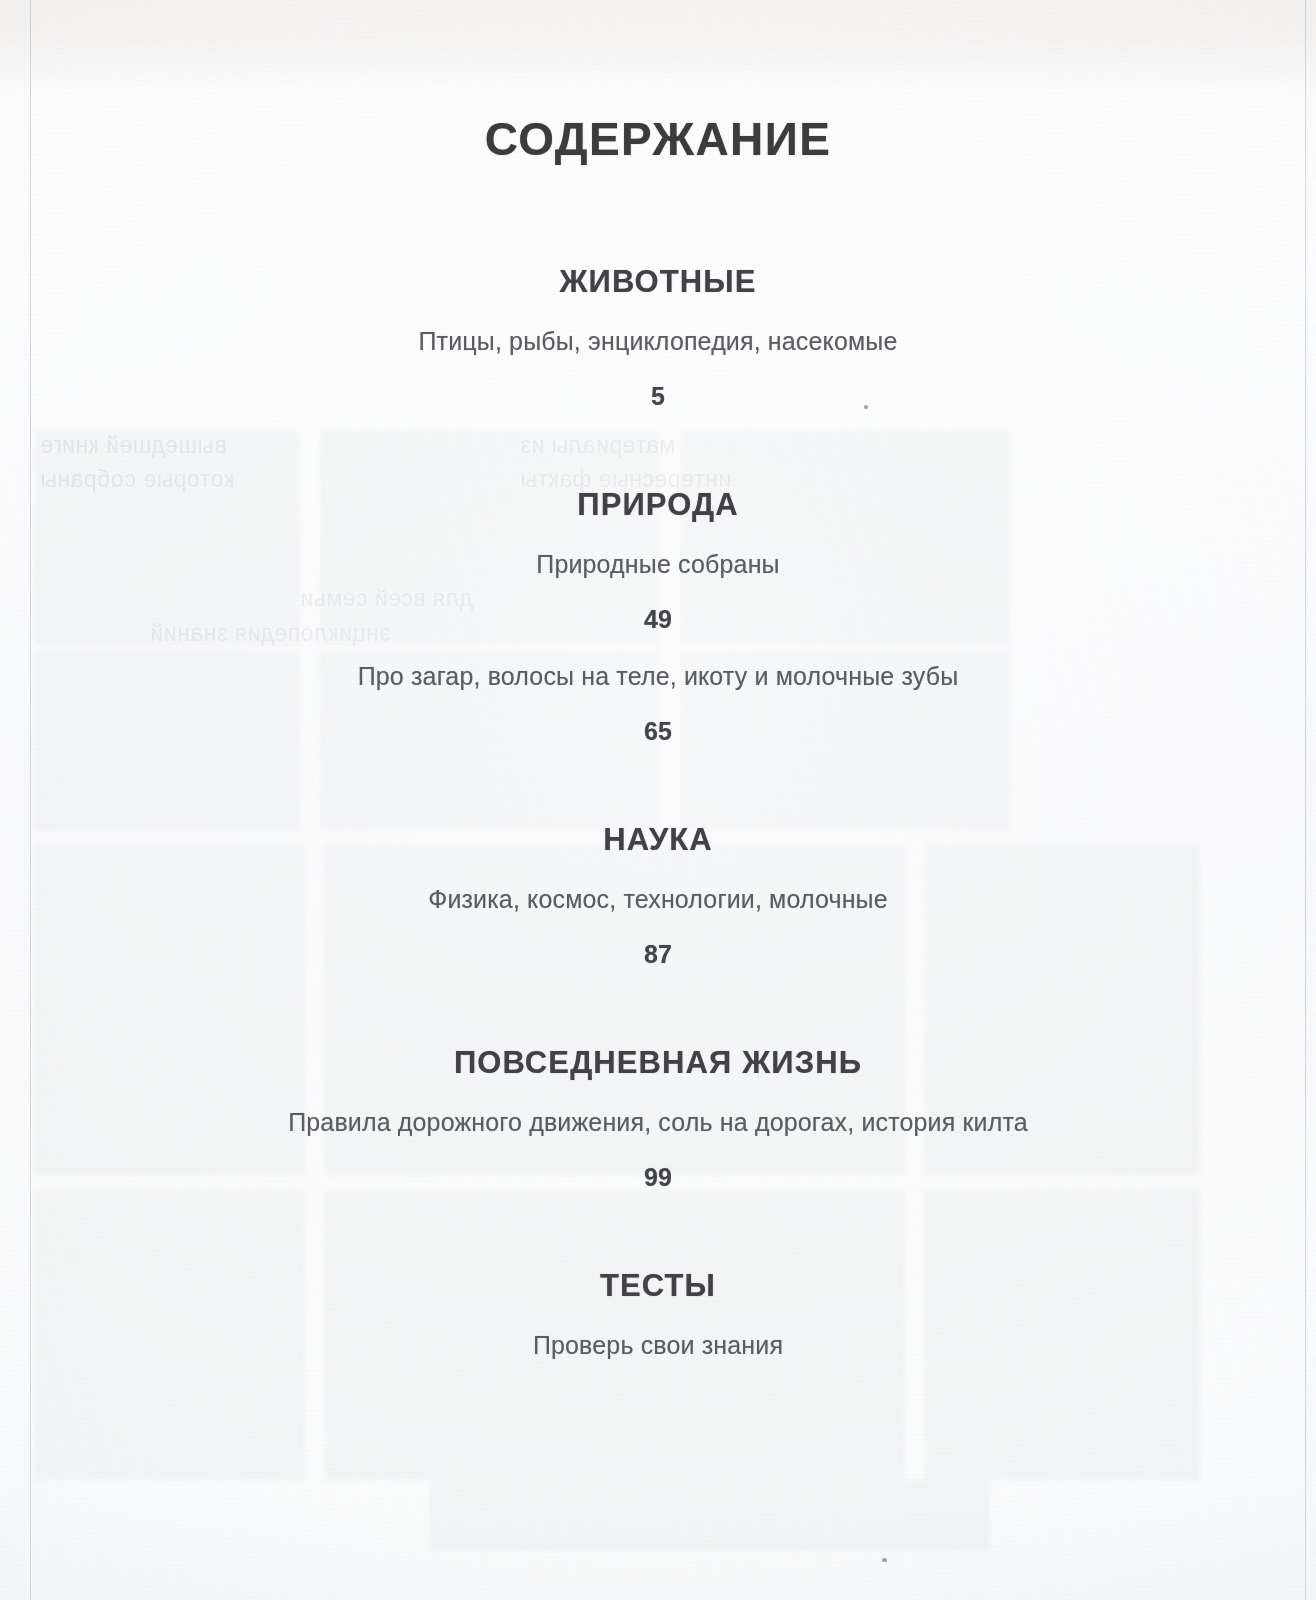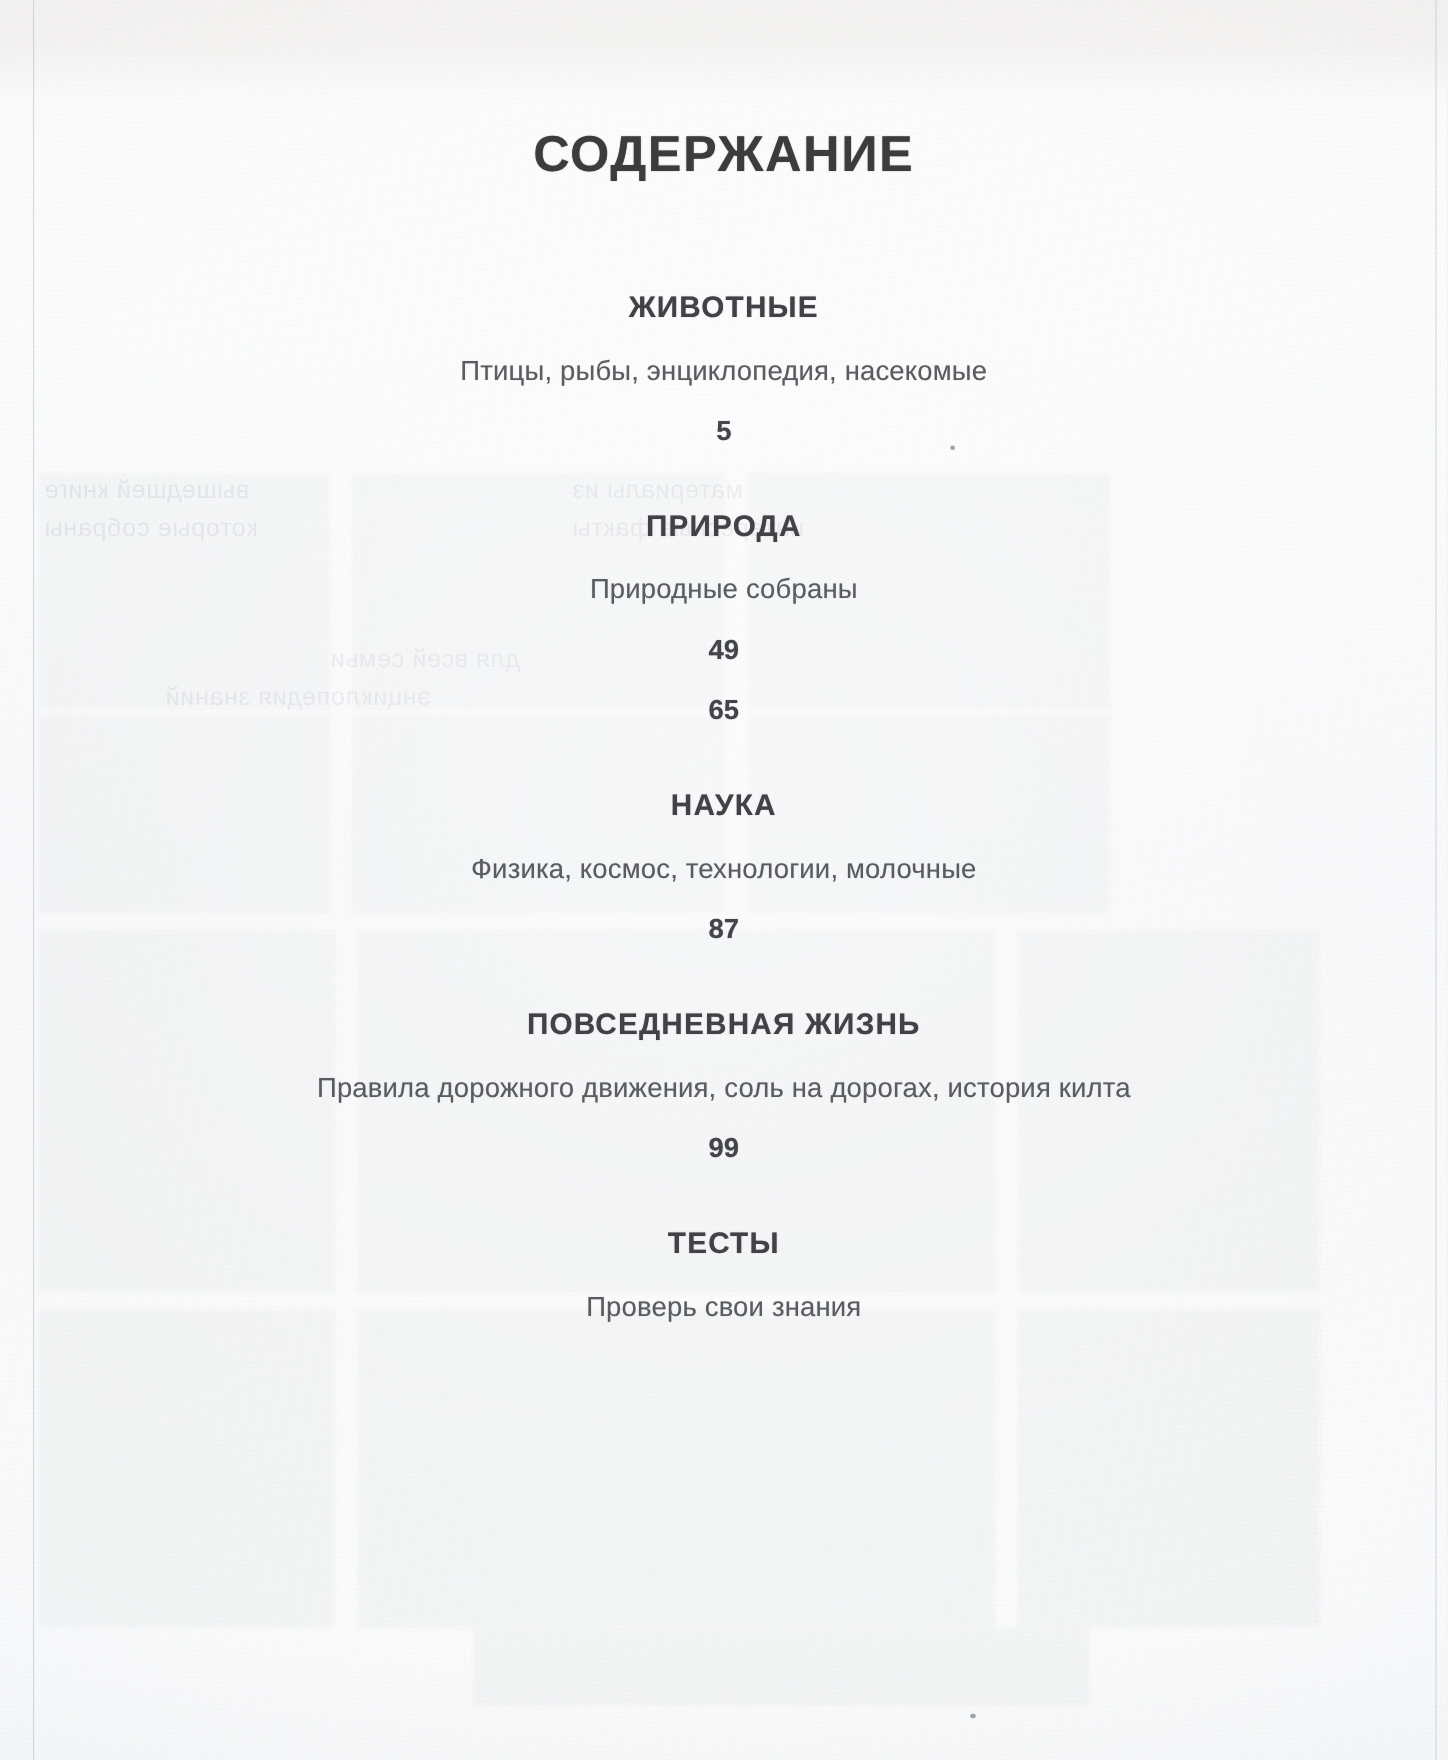--- a/index.html
+++ b/index.html
@@ -134,21 +134,21 @@
     padding: 0;
     list-style: none;
   }
 
   .section {
     margin: 0;
     padding: 0;
   }
 
   .section-heading {
-    font-size: 27px;
+    font-size: 31px;
     font-weight: bold;
     letter-spacing: 1.1px;
     color: #424246;
     text-shadow: 0 0 1px rgba(66,66,70,0.5);
     line-height: 1;
   }
 
   .section-subtitle {
     font-size: 25px;
     font-weight: normal;
@@ -160,21 +160,21 @@
 
   .section-page {
     font-size: 25px;
     font-weight: bold;
     color: #44454a;
     line-height: 1;
     text-shadow: 0 0 1px rgba(68,69,74,0.5);
   }
 
   
-  .section-heading  { margin-top: 60px; }
+  .section-heading  { margin-top: 80px; }
   .section-subtitle { margin-top: 32px; }
   .section-page     { margin-top: 30px; }
 
   .section:first-child .section-heading { margin-top: 100px; }
 </style>
 </head>
 <body>
 
 <div class="page">
 
@@ -224,20 +224,21 @@
         <div class="section-page">5</div>
       </li>
 
       <li class="section">
         <div class="section-heading">ПРИРОДА</div>
         <div class="section-subtitle">Природные собраны</div>
         <div class="section-page">49</div>
       </li>
 
       <li class="section">
+        <div class="section-subtitle">Про загар, волосы на теле, икоту и молочные зубы</div>
         <div class="section-page">65</div>
       </li>
 
       <li class="section">
         <div class="section-heading">НАУКА</div>
         <div class="section-subtitle">Физика, космос, технологии, молочные</div>
         <div class="section-page">87</div>
       </li>
 
       <li class="section">

